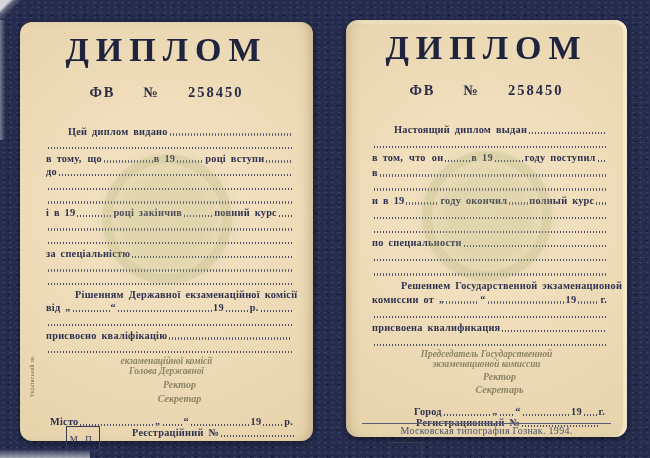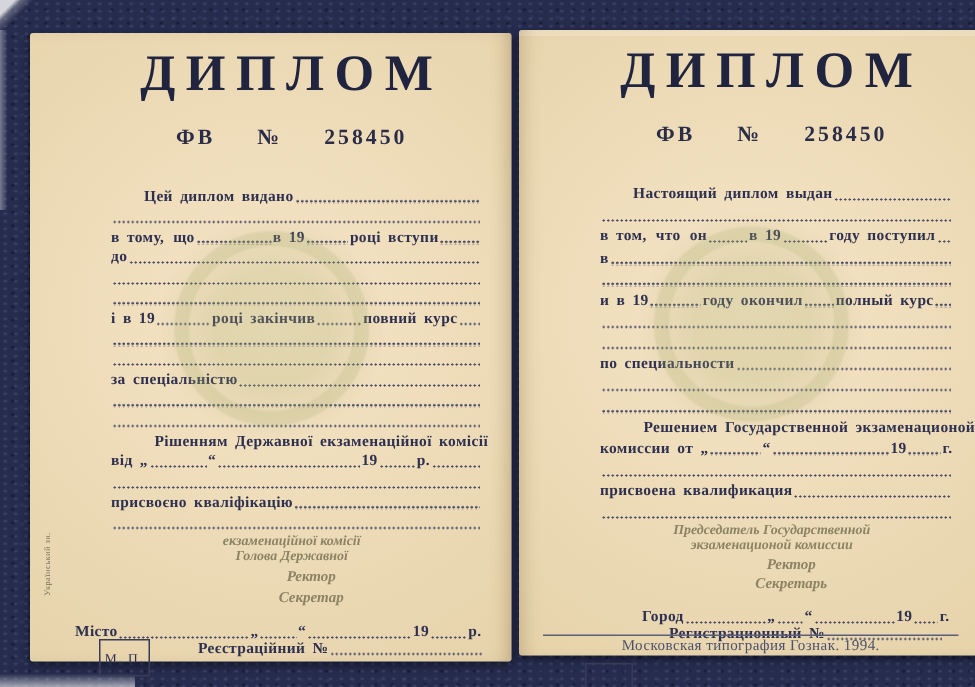--- a/index.html
+++ b/index.html
@@ -16,24 +16,23 @@
   }
   
   .edge-tl{position:absolute;left:0;top:0;width:26px;height:22px;
     background:linear-gradient(135deg,#d4d6db 0 7px,rgba(212,214,219,.35) 10px,transparent 16px);}
   .edge-bl{position:absolute;left:0;bottom:0;width:90px;height:9px;
     background:linear-gradient(0deg,rgba(205,208,214,.75),transparent);}
   .edge-l{position:absolute;left:0;top:20px;width:5px;height:120px;
     background:linear-gradient(90deg,rgba(200,203,210,.5),transparent);}
 
   .page{
-    position:absolute;border-radius:2px;
+    position:absolute;border-radius:12px;
     background:radial-gradient(circle at 50% 45%, #f5e4c6 0%, #eedcb9 48%, #e6d3ab 100%);
     box-shadow:0 2px 6px rgba(0,0,0,.5);
-    padding-left:28px;
   }
   .page-left{left:20px;top:22px;width:293px;height:419px;
     box-shadow:0 2px 6px rgba(0,0,0,.5), inset -9px 0 12px -7px rgba(110,85,45,.35);}
   .page-right{left:346px;top:20px;width:281px;height:417px;
     box-shadow:0 2px 6px rgba(0,0,0,.5), inset 9px 0 12px -7px rgba(110,85,45,.30),
       inset -4px 0 0 rgba(252,244,224,.55), inset 0 4px 0 rgba(252,244,224,.35);}
 
   .wm{position:absolute;left:50%;top:47%;width:190px;height:190px;transform:translate(-50%,-50%);
     border-radius:50%;pointer-events:none;
     background:
@@ -70,23 +69,23 @@
   .page-left  .sig-role + .sig-role,.page-right .sig-role + .sig-role{margin-top:1px;}
 
   .stamp{position:absolute;border:1.3px solid #3a3b55;color:#2e3050;
     display:flex;align-items:center;justify-content:center;
     font-weight:400;background:transparent;margin-top:46px;}
   .page-left  .stamp{left:46px;top:358px;width:32px;height:23px;font-size:9px;letter-spacing:1px;}
   .page-right .stamp{left:44px;top:376px;width:30px;height:16px;font-size:8.5px;letter-spacing:1px;}
 
   .city-row,.reg-row{position:absolute;display:flex;align-items:flex-end;}
   .page-left  .city-row{left:30px;right:20px;bottom:14px;}
-  .page-right .city-row{left:82px;right:22px;bottom:20px;}
+  .page-right .city-row{left:68px;right:22px;bottom:20px;}
   .page-left  .reg-row{left:112px;right:18px;bottom:3px;}
-  .page-right .reg-row{left:100px;right:26px;bottom:9px;justify-content:space-between;}
+  .page-right .reg-row{left:70px;right:26px;bottom:9px;justify-content:space-between;}
 
   .printer{position:absolute;left:16px;right:16px;bottom:1px;
     border-top:1px solid #5a5f78;text-align:center;
     font-size:10px;color:#4c516b;padding-top:1.5px;letter-spacing:.3px;}
 
   .side-mark{position:absolute;left:-24px;bottom:62px;width:72px;
     transform:rotate(-90deg);transform-origin:center;
     font-size:5.6px;color:#6f6a54;letter-spacing:.3px;white-space:nowrap;text-align:center;}
 </style>
 </head>

